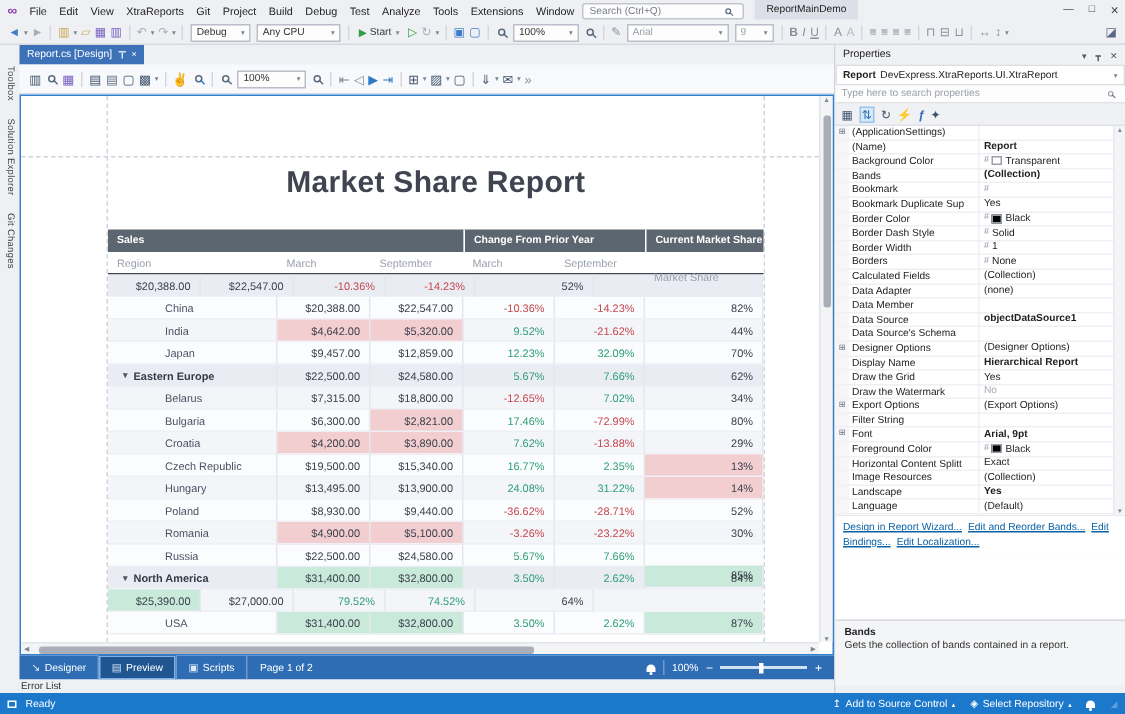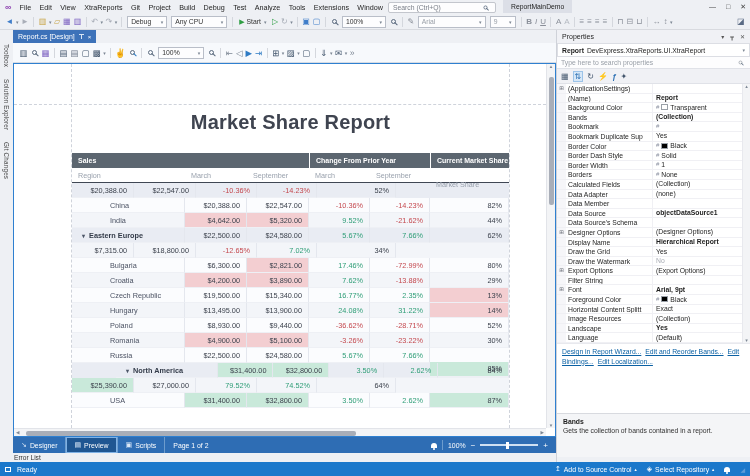--- a/index.html
+++ b/index.html
@@ -362,32 +362,45 @@
             <div class="trow odd">
               <span class="cell name" style="width: 113px;">
                 <span>India</span>
               </span>
               <span class="cell bg-pink" style="width: 62px;">$4,642.00</span>
               <span class="cell bg-pink" style="width: 62px;">$5,320.00</span>
               <span class="cell pos" style="width: 61px;">9.52%</span>
               <span class="cell neg" style="width: 60px;">-21.62%</span>
               <span class="cell" style="width: 79px; text-align: center;">44%</span>
             </div>
+            <div class="trow even">
+              <span class="cell name" style="width: 113px;">
+                <span>Japan</span>
+              </span>
+              <span class="cell" style="width: 62px;">$9,457.00</span>
+              <span class="cell" style="width: 62px;">$12,859.00</span>
+              <span class="cell pos" style="width: 61px;">12.23%</span>
+              <span class="cell pos" style="width: 60px;">32.09%</span>
+              <span class="cell" style="width: 79px;">70%</span>
+            </div>
             <div class="trow group">
               <span class="cell name" style="width: 113px;">
                 <span class="chev">▾</span>
                 <span>Eastern Europe</span>
               </span>
               <span class="cell" style="width: 62px;">$22,500.00</span>
               <span class="cell" style="width: 62px;">$24,580.00</span>
               <span class="cell pos" style="width: 61px;">5.67%</span>
               <span class="cell pos" style="width: 60px;">7.66%</span>
               <span class="cell" style="width: 79px;">62%</span>
             </div>
             <div class="trow odd">
+              <span class="cell name" style="width: 113px;">
+                <span>Belarus</span>
+              </span>
               <span class="cell" style="width: 62px;">$7,315.00</span>
               <span class="cell" style="width: 62px;">$18,800.00</span>
               <span class="cell neg" style="width: 61px; text-align: right;">-12.65%</span>
               <span class="cell pos" style="width: 60px;">7.02%</span>
               <span class="cell" style="width: 79px;">34%</span>
             </div>
             <div class="trow even">
               <span class="cell name" style="width: 113px;">
                 <span>Bulgaria</span>
               </span>
@@ -451,21 +464,21 @@
               <span class="cell name" style="width: 113px;">
                 <span>Russia</span>
               </span>
               <span class="cell" style="width: 62px;">$22,500.00</span>
               <span class="cell" style="width: 62px;">$24,580.00</span>
               <span class="cell pos" style="width: 61px;">5.67%</span>
               <span class="cell pos" style="width: 60px;">7.66%</span>
               <span class="cell bg-green" style="width: 79px; margin-top: 27px;">85%</span>
             </div>
             <div class="trow group">
-              <span class="cell name" style="width: 113px; margin-left: 44px;">
+              <span class="cell name" style="width: 113px;">
                 <span class="chev">▾</span>
                 <span>North America</span>
               </span>
               <span class="cell bg-green" style="width: 62px;">$31,400.00</span>
               <span class="cell bg-green" style="width: 62px;">$32,800.00</span>
               <span class="cell pos" style="width: 61px;">3.50%</span>
               <span class="cell pos" style="width: 60px;">2.62%</span>
               <span class="cell" style="width: 79px;">84%</span>
             </div>
             <div class="trow odd">

